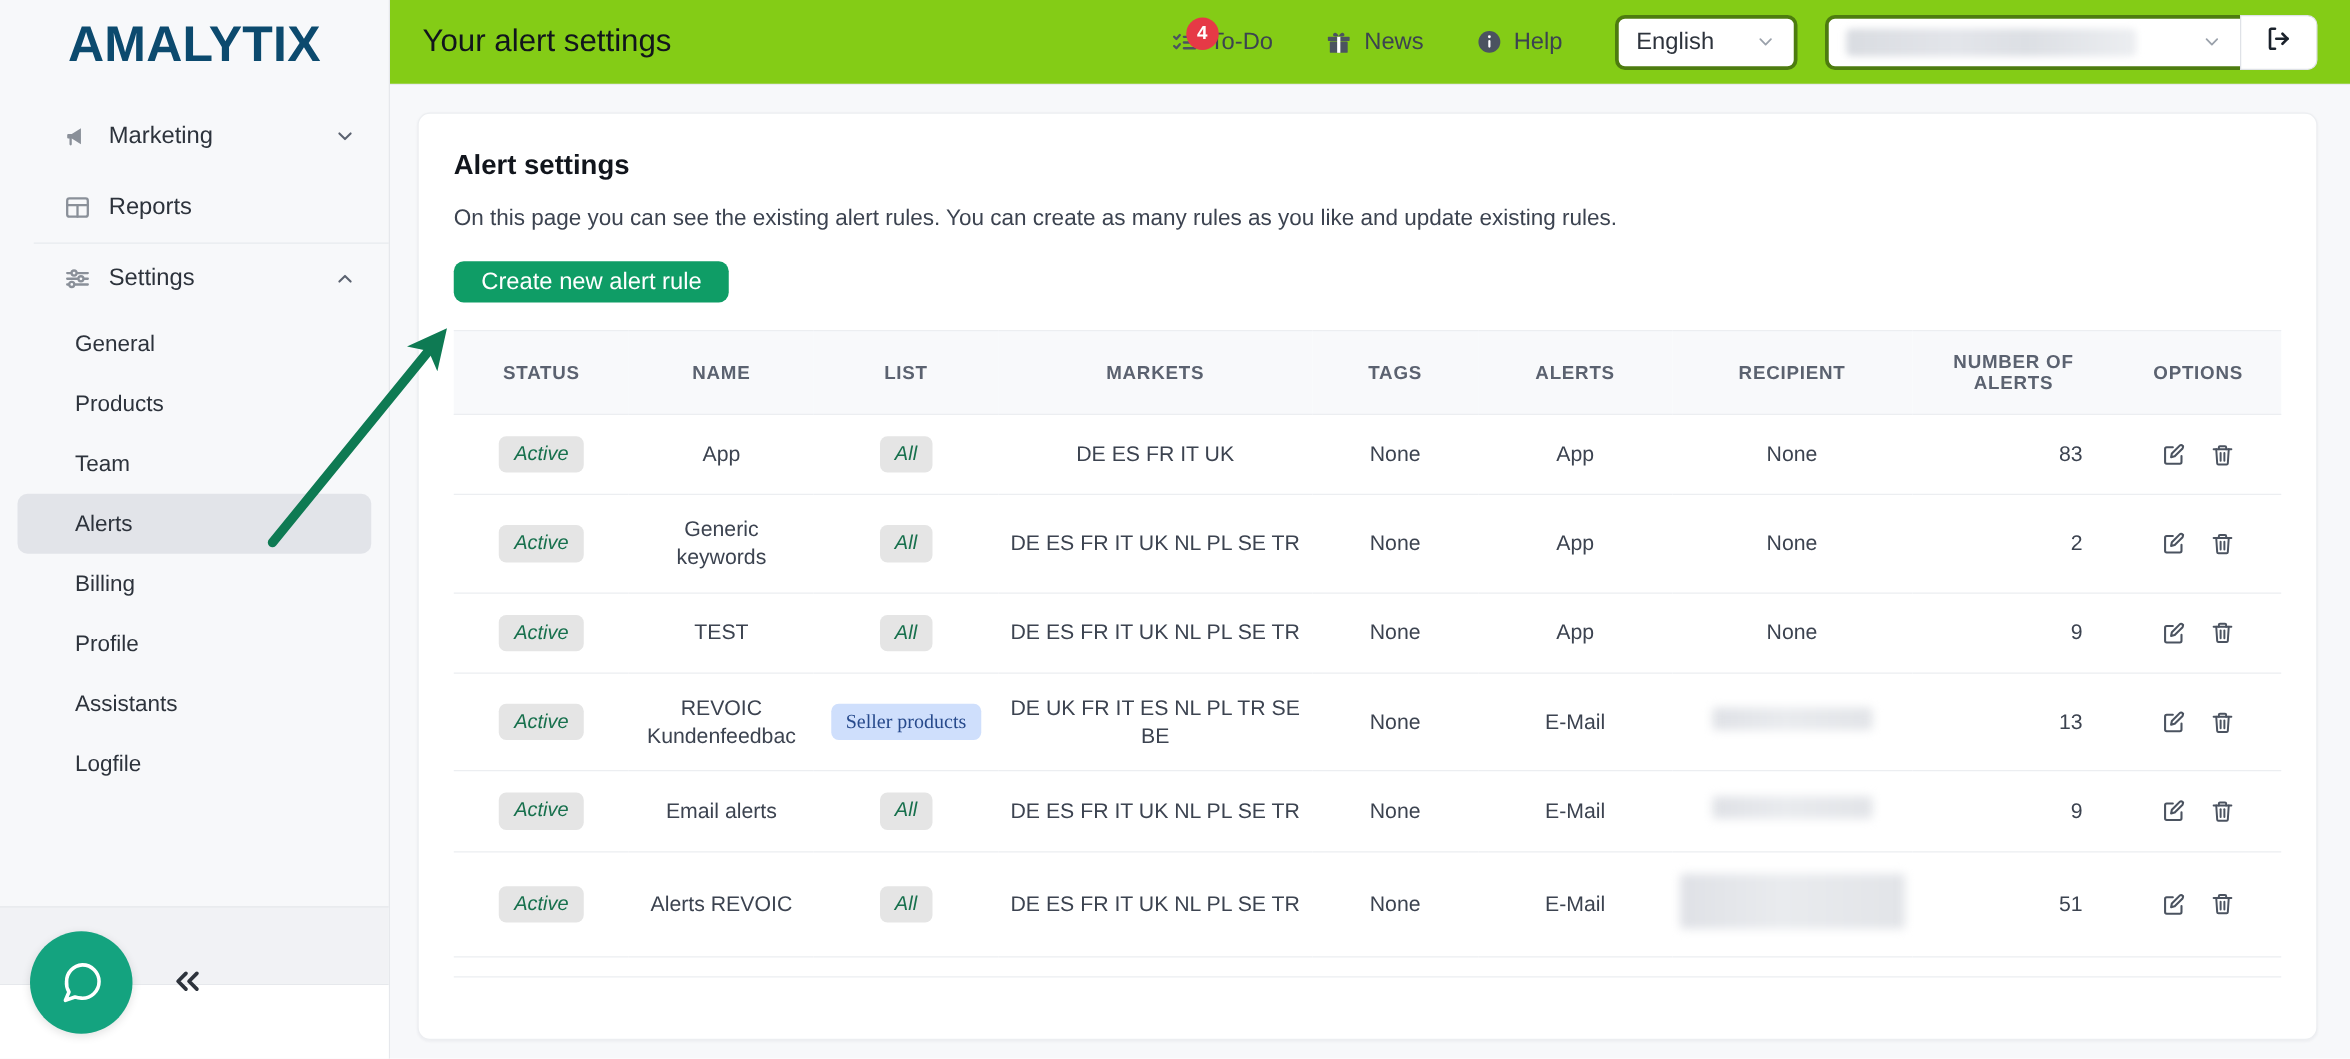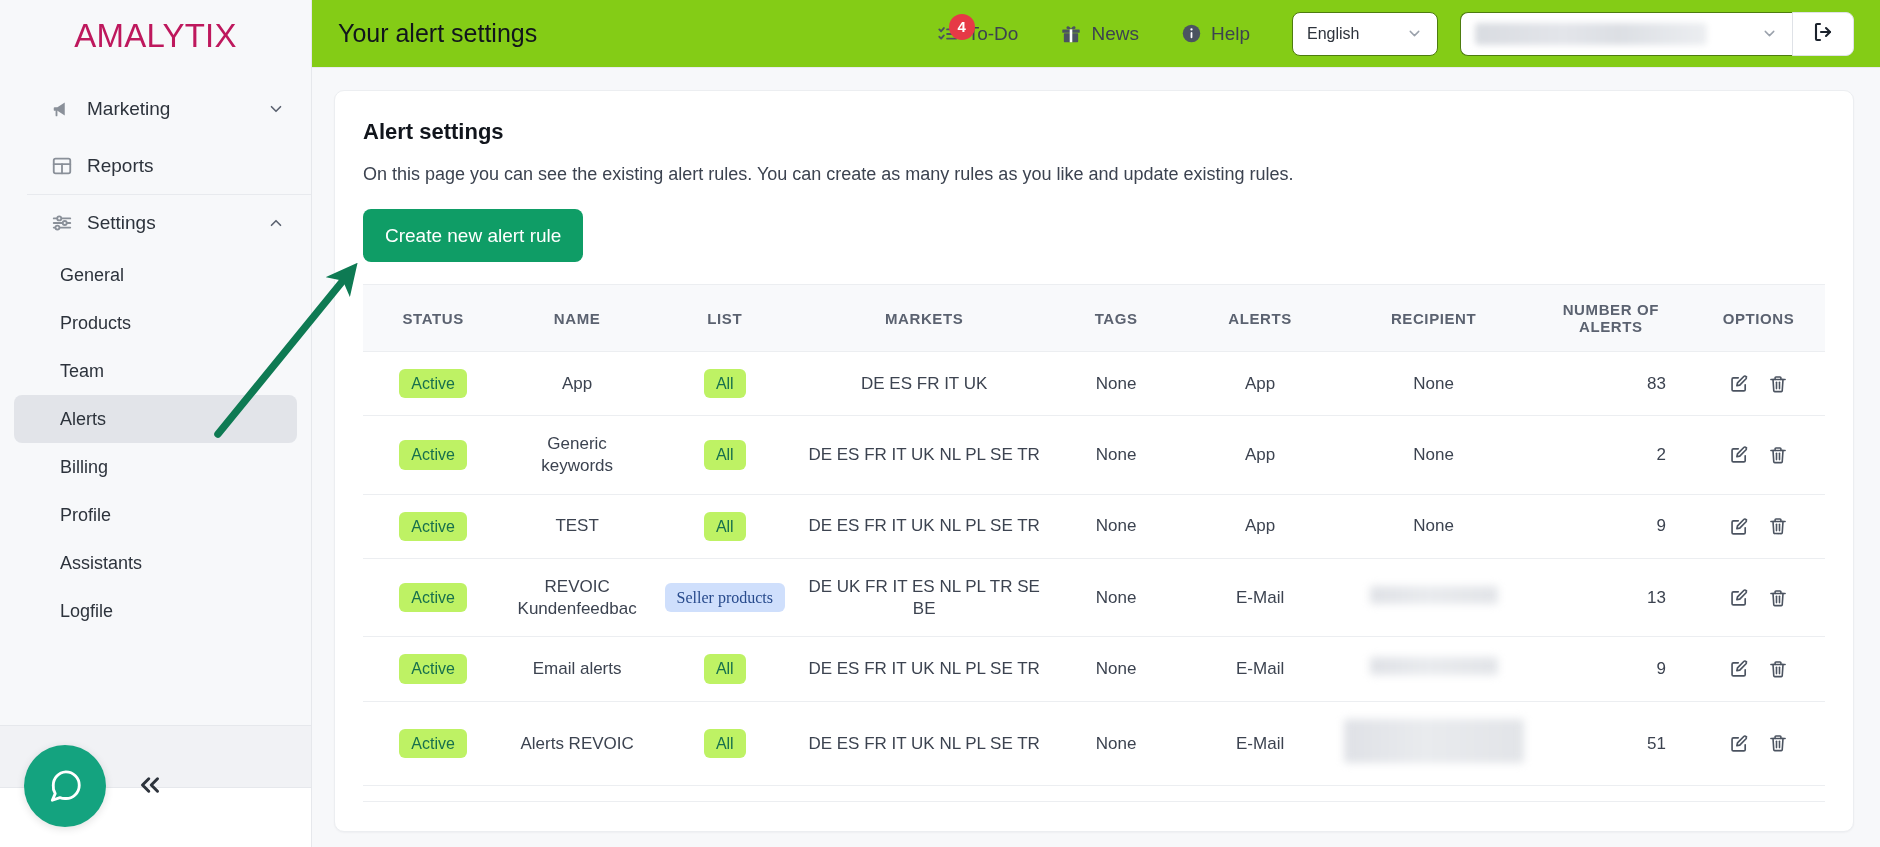--- a/index.html
+++ b/index.html
@@ -14,22 +14,22 @@
   
   .sidebar {
     width: 312px; min-width: 312px; height: 847px;
     background: #f7f8fa;
     border-right: 1px solid #e6e8ec;
     display: flex; flex-direction: column;
     position: relative;
   }
   .brand {
     height: 72px; display: flex; align-items: center; justify-content: center;
-    font-size: 33px; font-weight: 400; letter-spacing: 0.2px;
-    color: #be185d;
+    font-size: 40px; font-weight: 700; letter-spacing: 0.2px;
+    color: #0c4a6e;
   }
   .nav { flex: 1 1 auto; padding-top: 8px; }
   .nav-group {
     display: flex; align-items: center;
     height: 57px; padding: 0 26px 0 24px;
     cursor: pointer;
     margin-left: 27px;
   }
   .nav-group .ic { width: 26px; min-width: 26px; display: flex; align-items: center; color: #8a9099; }
   .nav-group .lbl { flex: 1 1 auto; font-size: 19px; color: #2d333c; padding-left: 10px; }
@@ -83,23 +83,23 @@
   }
   .top-link .ic { color: #4b5360; display: flex; align-items: center; }
   .badge-count {
     position: absolute; left: 12px; top: -9px;
     min-width: 26px; height: 26px; padding: 0 6px;
     border-radius: 13px; background: #e63946; color: #fff;
     font-size: 15px; font-weight: 700;
     display: flex; align-items: center; justify-content: center;
   }
   .select-box {
-    height: 44px; border: 1px solid #4d7c0f; border-radius: 8px;
+    height: 44px; border: 3px solid #4d7c0f; border-radius: 8px;
     background: #fff; display: flex; align-items: center;
-    padding: 0 14px; gap: 11px; cursor: pointer; color: #2d333c; font-size: 16px;
+    padding: 0 14px; gap: 11px; cursor: pointer; color: #2d333c; font-size: 19px;
   }
   .select-lang { min-width: 146px; justify-content: space-between; margin-right: 22px; }
   .acct-wrap { display: flex; align-items: center; }
   .select-acct {
     width: 332px; justify-content: space-between;
     border-top-right-radius: 0; border-bottom-right-radius: 0; border-right: none;
   }
   .redacted {
     height: 22px; width: 232px; border-radius: 4px;
     background: linear-gradient(90deg,#d9dce1 0%,#e3e5ea 38%,#dcdfe4 62%,#eceef1 100%);
@@ -116,21 +116,21 @@
   .main-scroll { flex: 1 1 auto; padding: 22px 26px 0 22px; overflow: hidden; }
   .card {
     background: #fff; border: 1px solid #eceef1; border-radius: 10px;
     height: 742px; padding: 28px 28px 0 28px;
     box-shadow: 0 1px 2px rgba(16,24,40,.04);
   }
   .card-title { font-size: 22px; color: #11151c; margin-bottom: 19px; }
   .card-desc { font-size: 18px; color: #3c4350; margin-bottom: 24px; }
   .btn-primary {
     display: inline-flex; align-items: center; justify-content: center;
-    height: 53px; padding: 0 22px; border-radius: 8px;
+    height: 33px; padding: 0 22px; border-radius: 8px;
     background: #0f9d66; color: #fff; font-size: 19px;
     border: none; cursor: pointer;
   }
 
   
   .table-wrap { margin-top: 22px; position: relative; }
   table { width: 100%; border-collapse: collapse; table-layout: fixed; }
   thead th {
     background: #f8f9fb;
     font-size: 15px; font-weight: 600; letter-spacing: .6px;
@@ -144,21 +144,21 @@
     padding: 17px 6px; vertical-align: middle;
     border-bottom: 1px solid #eceef1;
     line-height: 1.28;
   }
   tbody tr:last-child td { border-bottom: 1px solid #eceef1; }
   td.num { text-align: right; padding-right: 26px; }
   .pill {
     display: inline-block; padding: 5px 12px; border-radius: 6px;
     font-size: 16px; line-height: 1.2;
   }
-  .pill-green { background: #bef264; color: #17704d; }
+  .pill-green { background: #e5e5e5; color: #17704d; font-style: italic; }
   .pill-blue  { background: #cfdffc; color: #274a8c; font-family: Liberation Serif, serif; }
   .opt-cell { display: flex; align-items: center; justify-content: center; gap: 18px; }
   .icon-btn { color: #4b5360; cursor: pointer; display: flex; align-items: center; }
   .blur-cell {
     display: inline-block; width: 128px; height: 18px; border-radius: 3px;
     background: linear-gradient(90deg,#dfe1e6 0%,#e9ebee 45%,#e2e4e8 100%);
     filter: blur(4px);
   }
   .blur-cell.tall { height: 44px; width: 180px; }
 

